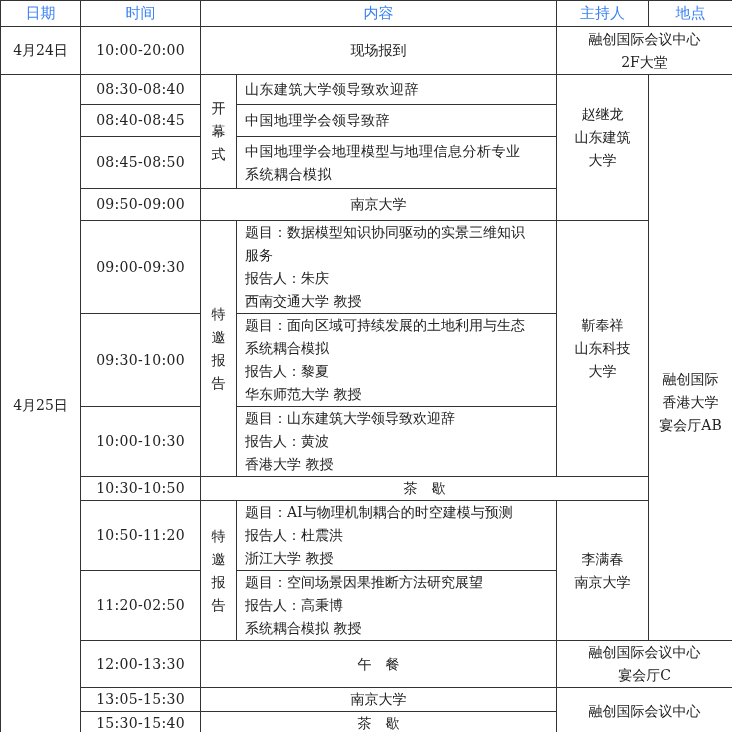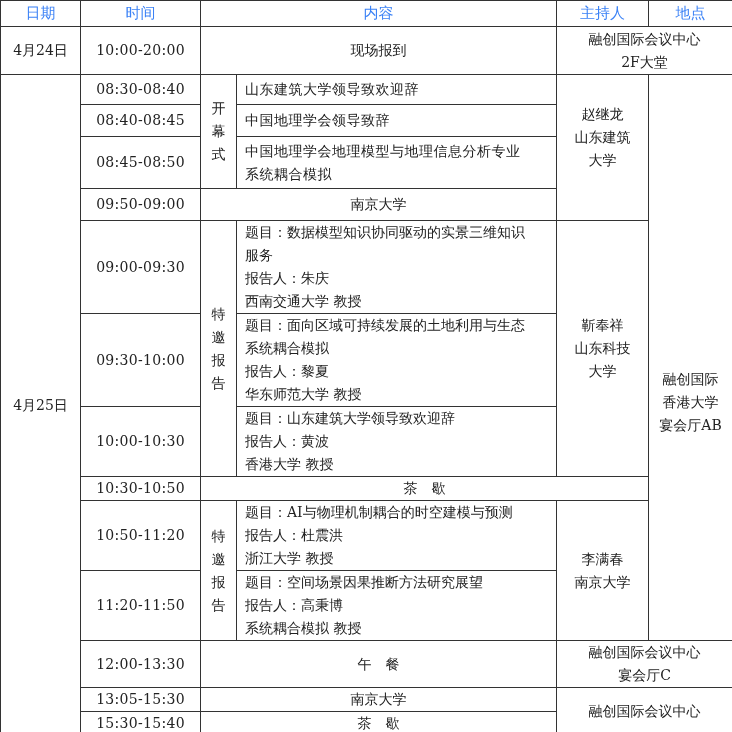--- a/index.html
+++ b/index.html
@@ -165,21 +165,21 @@
       <div>报告人：杜震洪</div>
       <div>浙江大学 教授</div>
     </td>
     <td rowspan="2">
       <div>李满春</div>
       <div>南京大学</div>
     </td>
   </tr>
 
   <tr style="height:70px">
-    <td class="time">11:20-11:50</td>
+    <td class="time">11:20-02:50</td>
     <td class="left">
       <div>题目：空间场景因果推断方法研究展望</div>
       <div>报告人：高秉博</div>
       <div>系统耦合模拟 教授</div>
     </td>
   </tr>
 
   <tr style="height:46px">
     <td class="time">12:00-13:30</td>
     <td colspan="2">午　餐</td>

